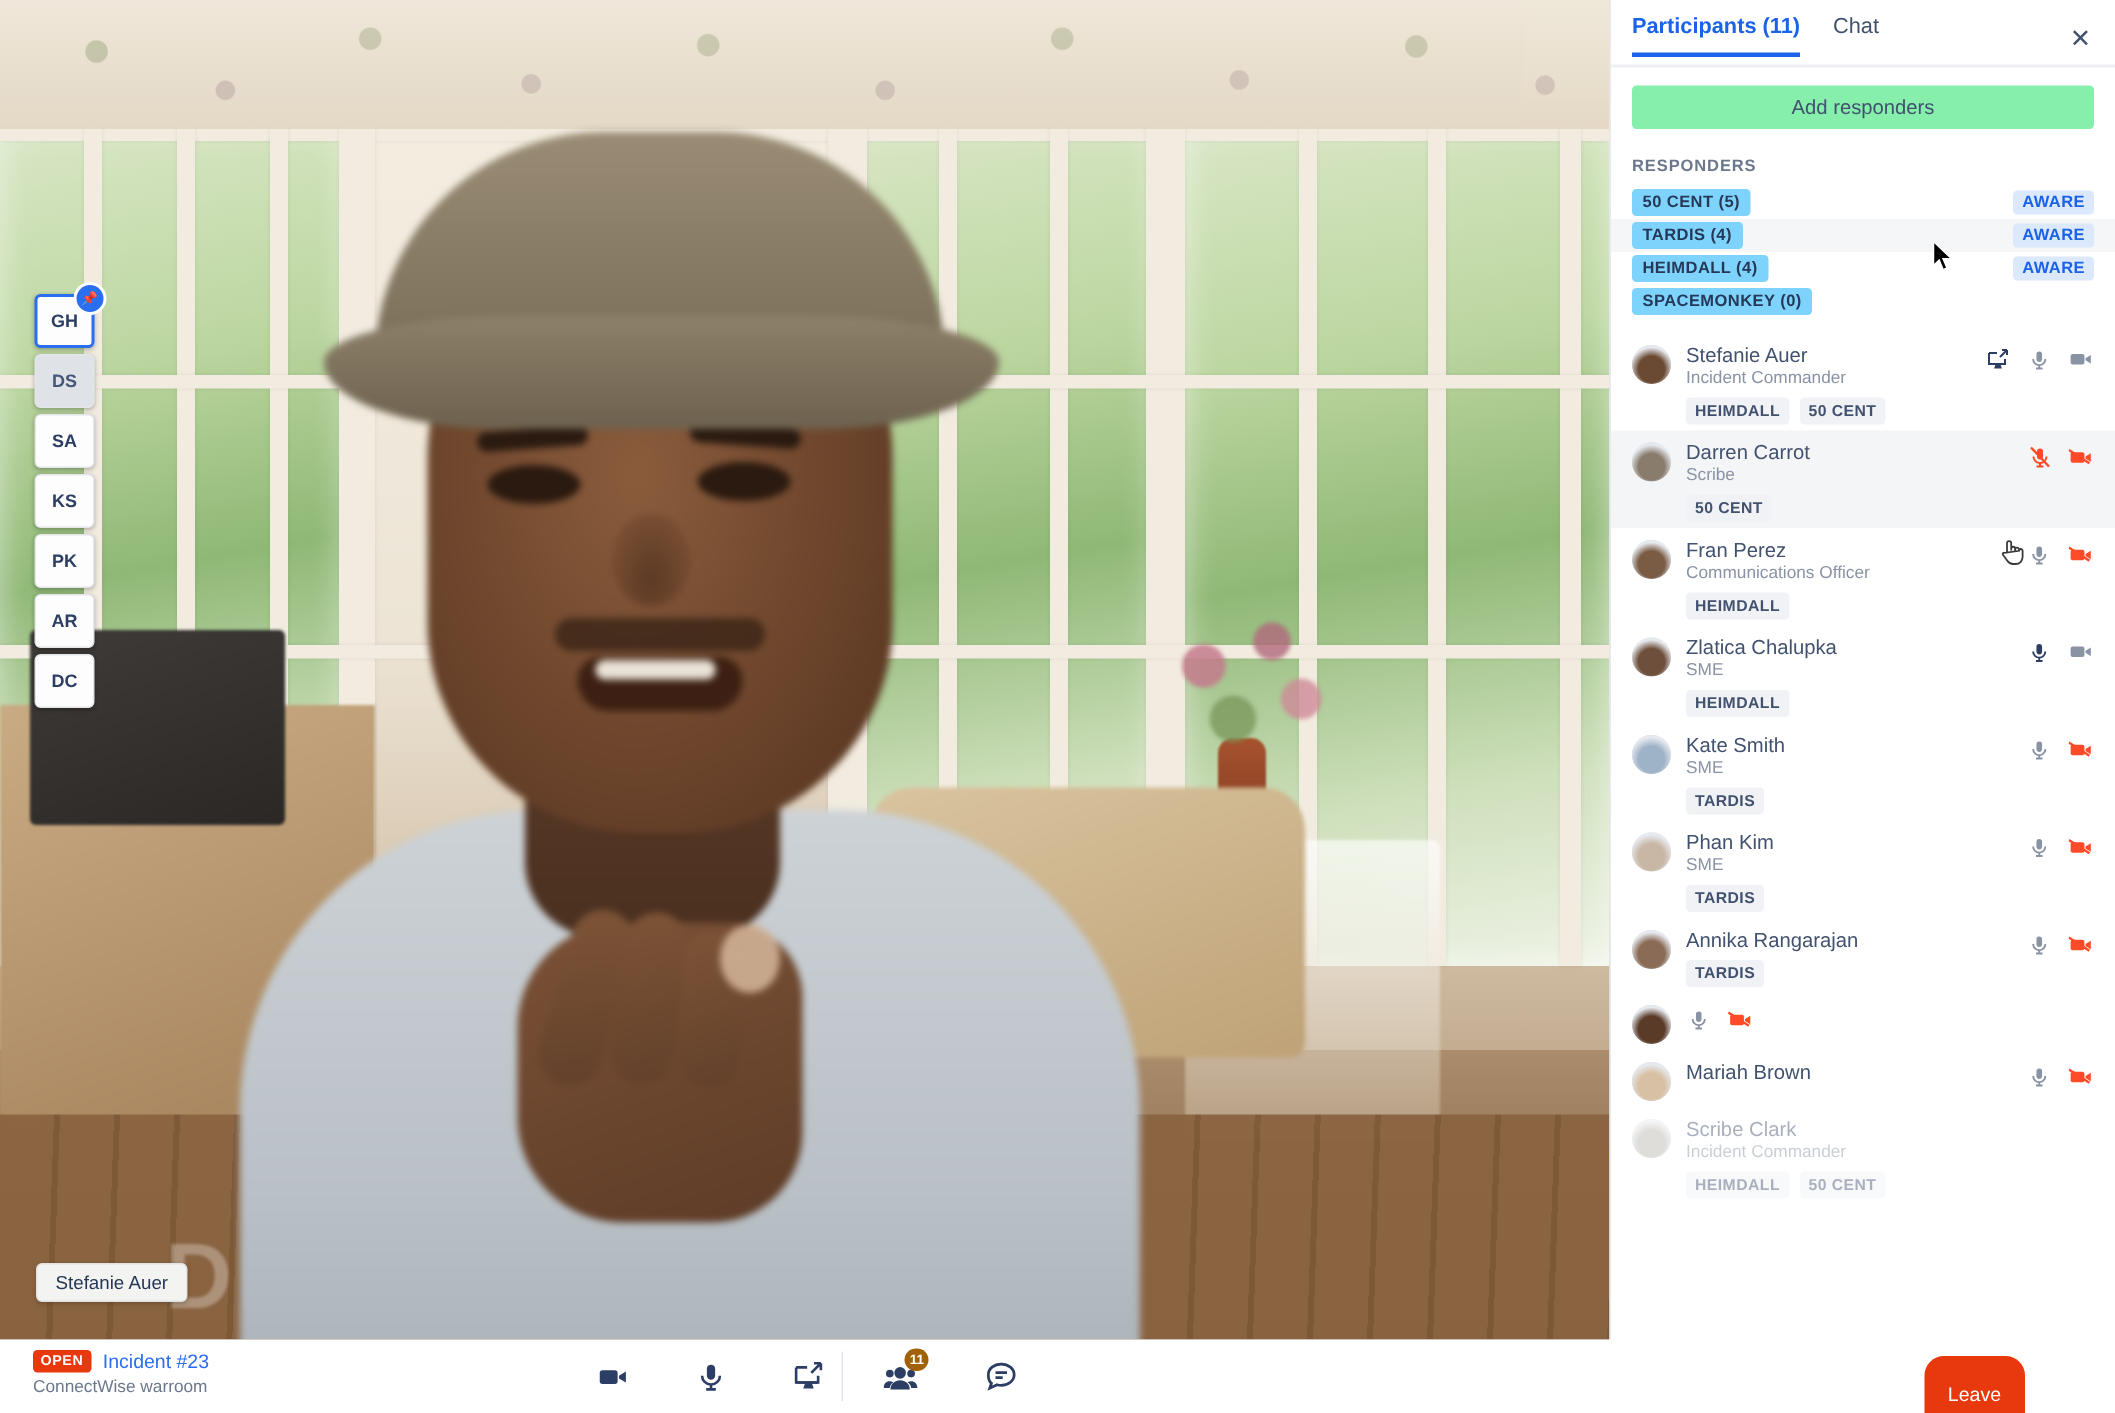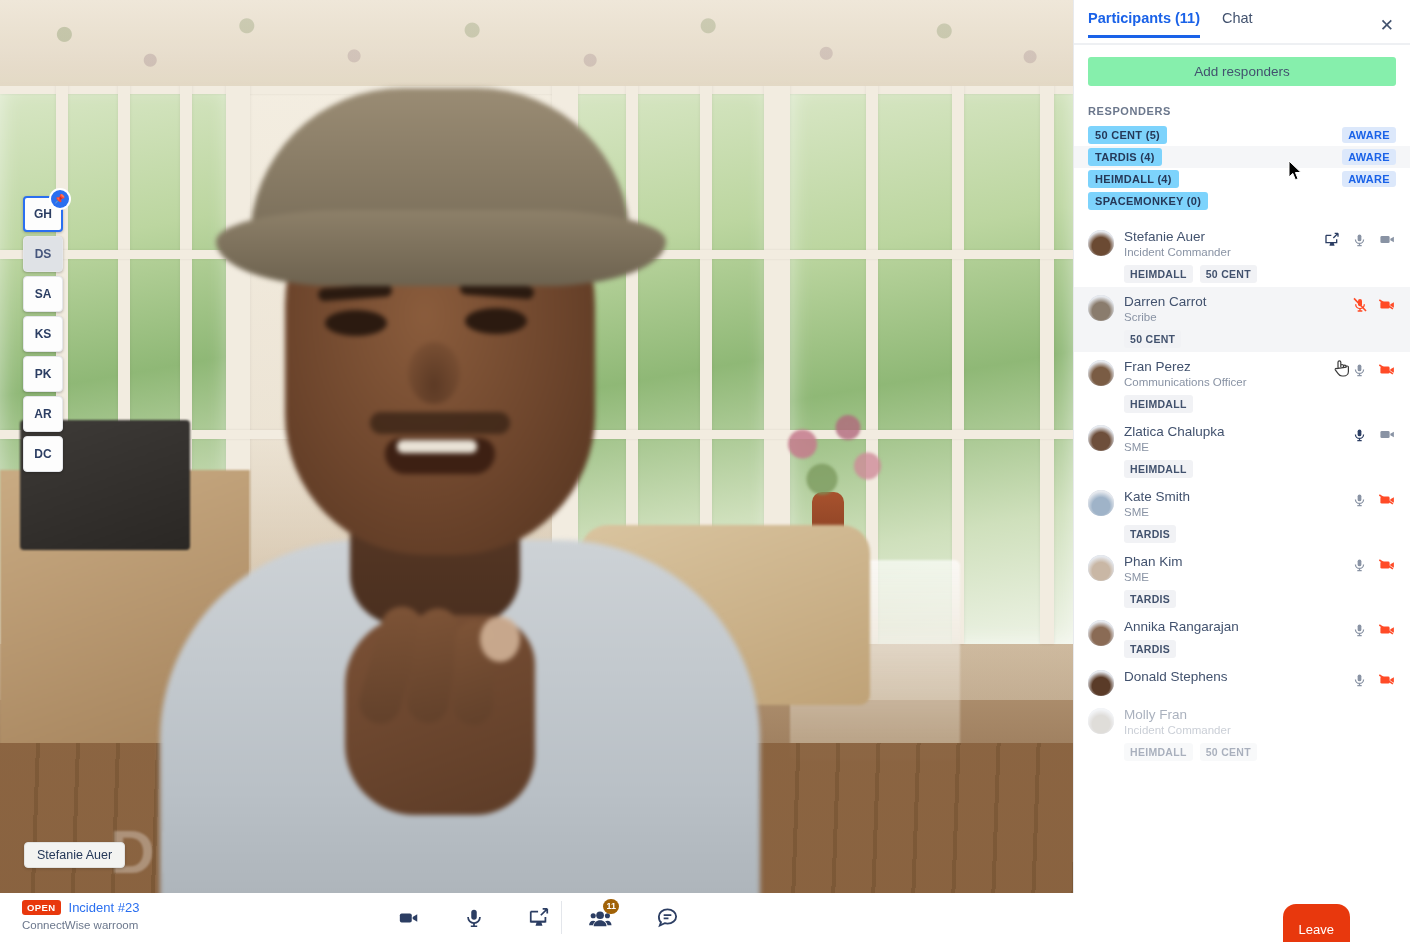--- a/index.html
+++ b/index.html
@@ -593,46 +593,67 @@
                 <path d="M16 9l5-3v8l-5-3z"></path>
                 <rect x="1" y="2" width="23" height="2.3" transform="rotate(33 1 2)" fill="#ff4b27"></rect>
               </svg>
             </span>
           </div>
         </div>
         <div class="prow">
           <div class="avatar">
             <span class="av-face" style="background:radial-gradient(circle at 50% 62%, #5a3b28 0 42%, #e6e9ee 70%);"></span>
           </div>
-          <div class="pinfo">
-            <div class="pname">Donald Stephens</div>
-          </div>
           <div class="picons">
             <span class="ic">
               <svg width="15" height="16" viewBox="0 0 24 24" fill="none" stroke="#8993a4" stroke-width="2">
                 <rect x="9" y="3" width="6" height="11" rx="3" fill="#8993a4" stroke="none"></rect>
                 <path d="M5.5 11a6.5 6.5 0 0013 0"></path>
                 <path d="M12 17.5V21M8.5 21h7"></path>
               </svg>
             </span>
             <span class="ic">
               <svg width="18" height="16" viewBox="0 0 24 20" fill="#ff4b27">
                 <rect x="2" y="5" width="13" height="10" rx="2"></rect>
                 <path d="M16 9l5-3v8l-5-3z"></path>
                 <rect x="1" y="2" width="23" height="2.3" transform="rotate(33 1 2)" fill="#ff4b27"></rect>
               </svg>
             </span>
           </div>
         </div>
+        <div class="prow">
+          <div class="avatar">
+            <span class="av-face" style="background:radial-gradient(circle at 50% 62%, #d8c0a4 0 42%, #e6e9ee 70%);"></span>
+          </div>
+          <div class="pinfo">
+            <div class="pname">Mariah Brown</div>
+          </div>
+          <div class="picons">
+            <span class="ic">
+              <svg width="15" height="16" viewBox="0 0 24 24" fill="none" stroke="#8993a4" stroke-width="2">
+                <rect x="9" y="3" width="6" height="11" rx="3" fill="#8993a4" stroke="none"></rect>
+                <path d="M5.5 11a6.5 6.5 0 0013 0"></path>
+                <path d="M12 17.5V21M8.5 21h7"></path>
+              </svg>
+            </span>
+            <span class="ic">
+              <svg width="18" height="16" viewBox="0 0 24 20" fill="#ff4b27">
+                <rect x="2" y="5" width="13" height="10" rx="2"></rect>
+                <path d="M16 9l5-3v8l-5-3z"></path>
+                <rect x="1" y="2" width="23" height="2.3" transform="rotate(33 1 2)" fill="#ff4b27"></rect>
+              </svg>
+            </span>
+          </div>
+        </div>
         <div class="prow faded">
           <div class="avatar">
             <span class="av-face" style="background:radial-gradient(circle at 50% 62%, #b9b4ad 0 42%, #e6e9ee 70%);"></span>
           </div>
           <div class="pinfo">
-            <div class="pname">Molly Fran</div>
+            <div class="pname">Scribe Clark</div>
             <div class="prole">Incident Commander</div>
             <div class="ptags">
               <span class="ptag">HEIMDALL</span>
               <span class="ptag">50 CENT</span>
             </div>
           </div>
           <div class="picons"></div>
         </div>
       </div>
   </div>

